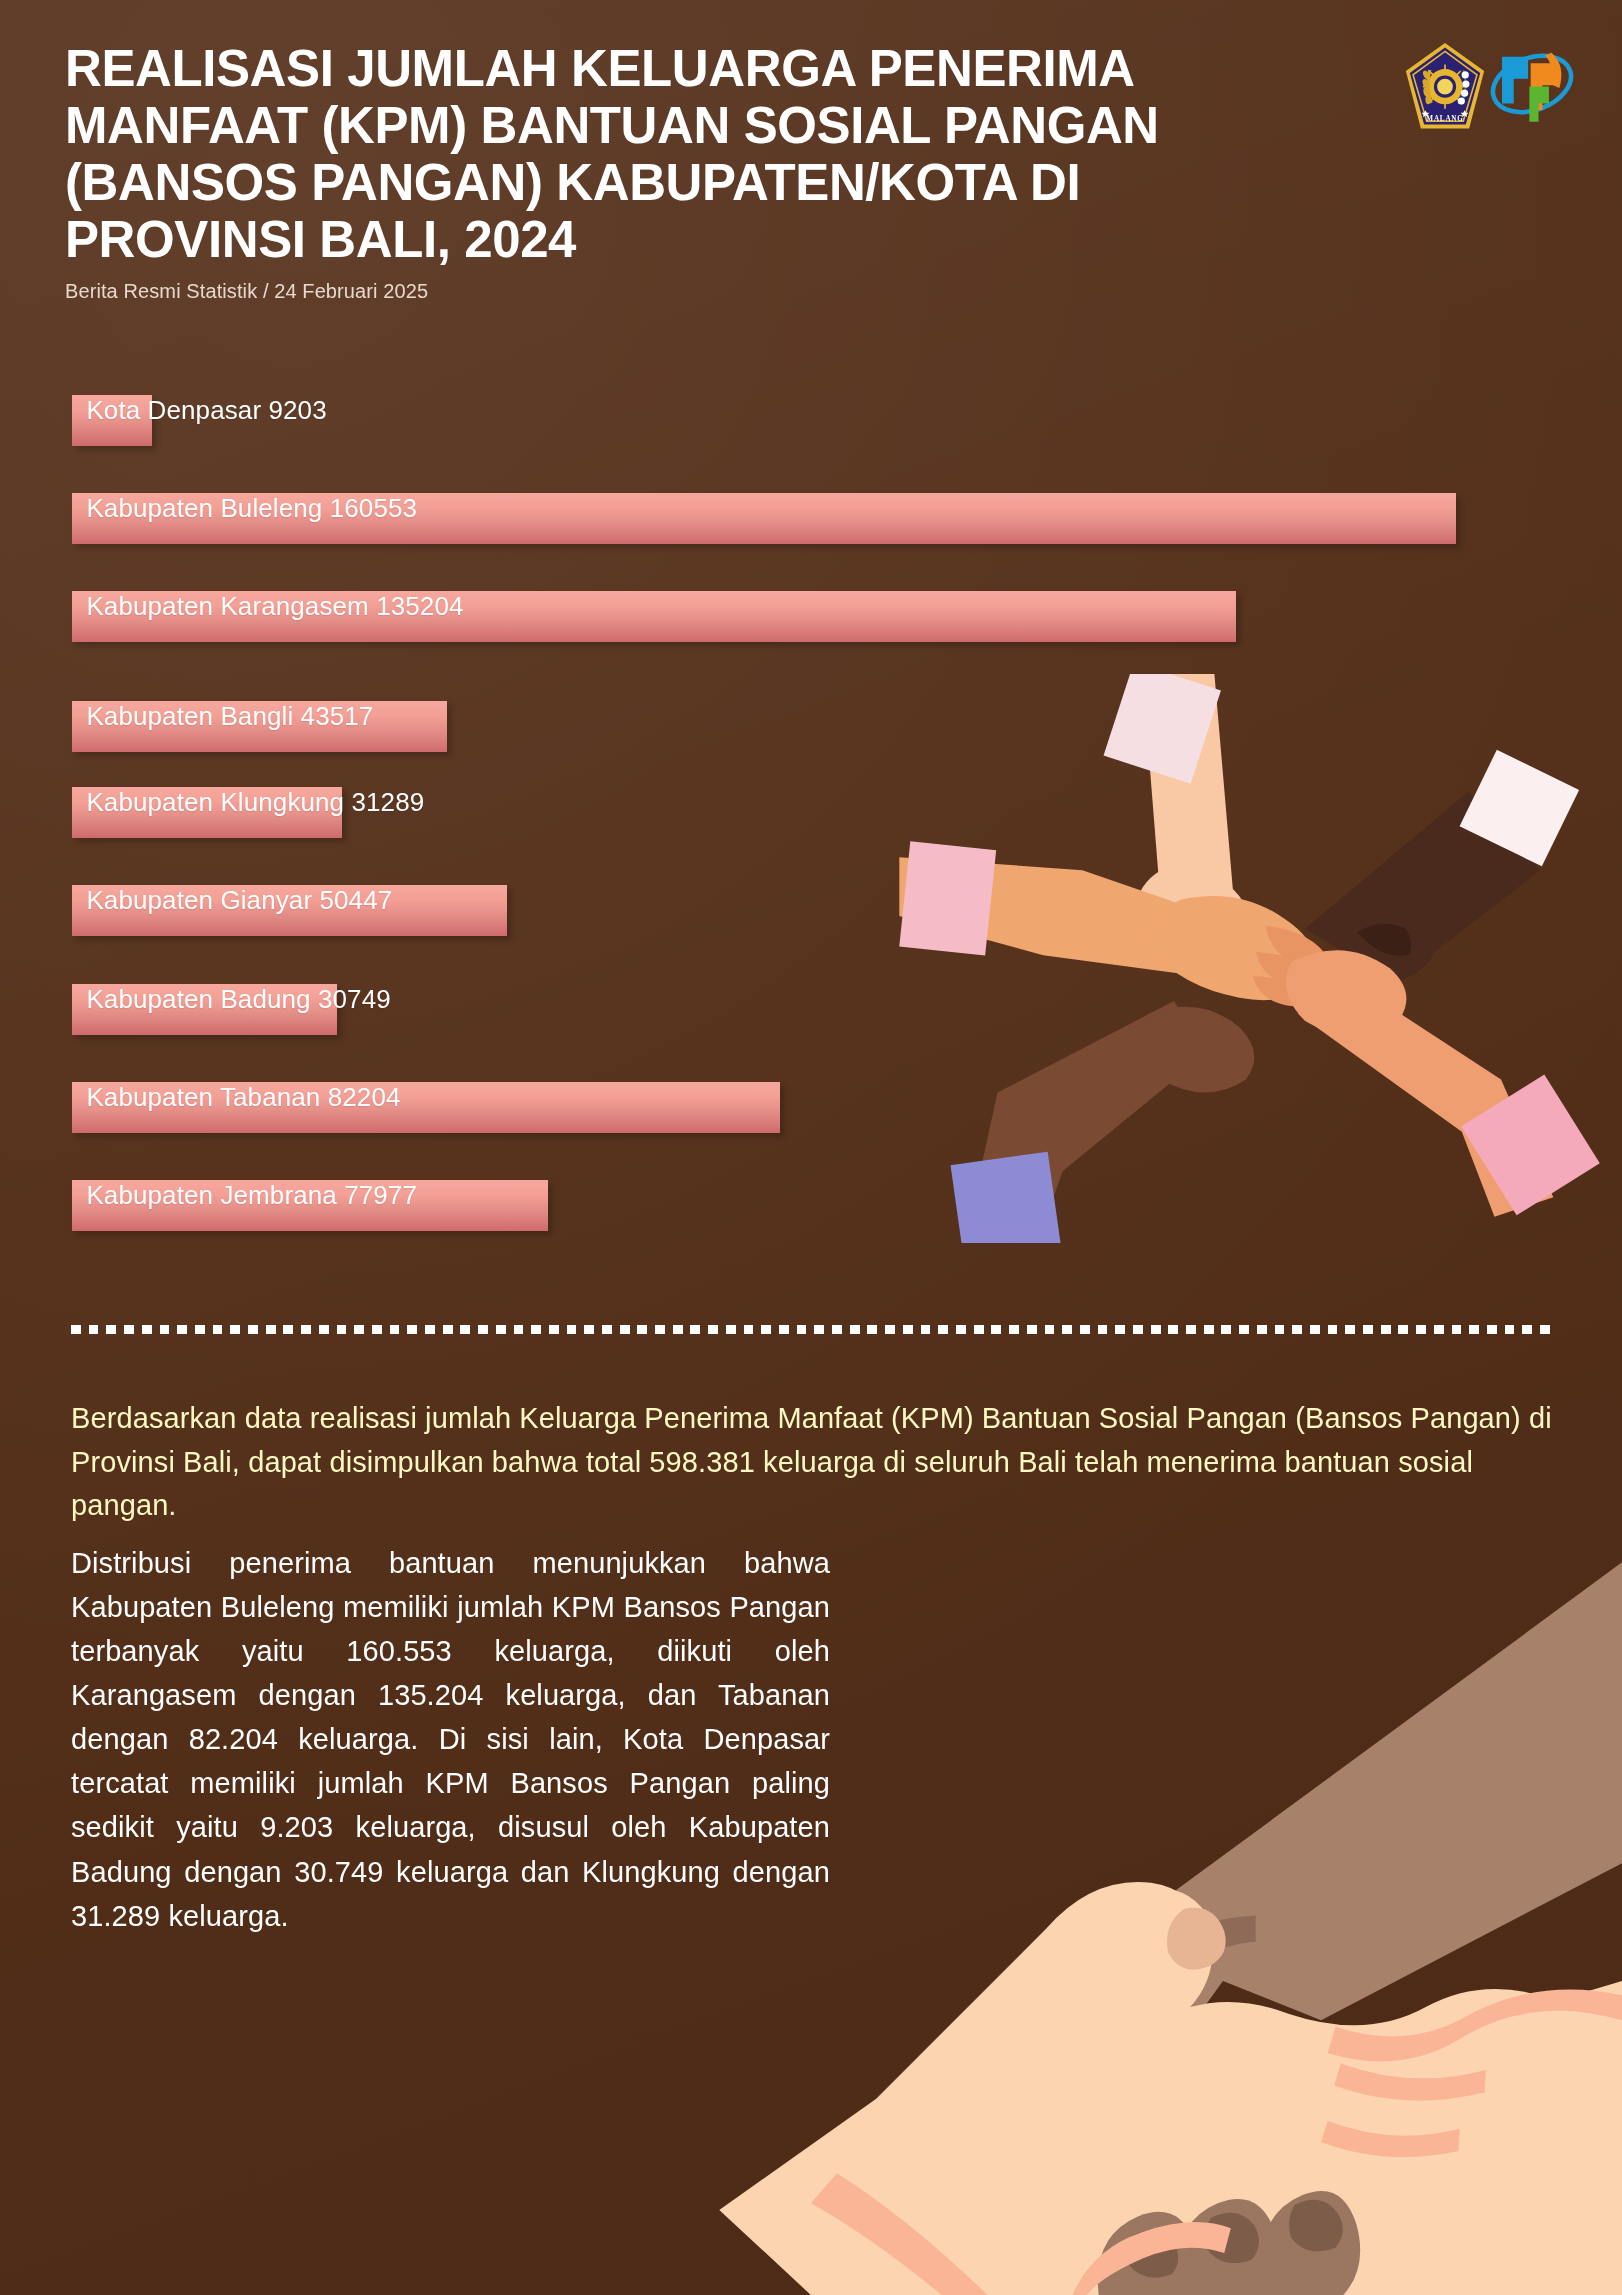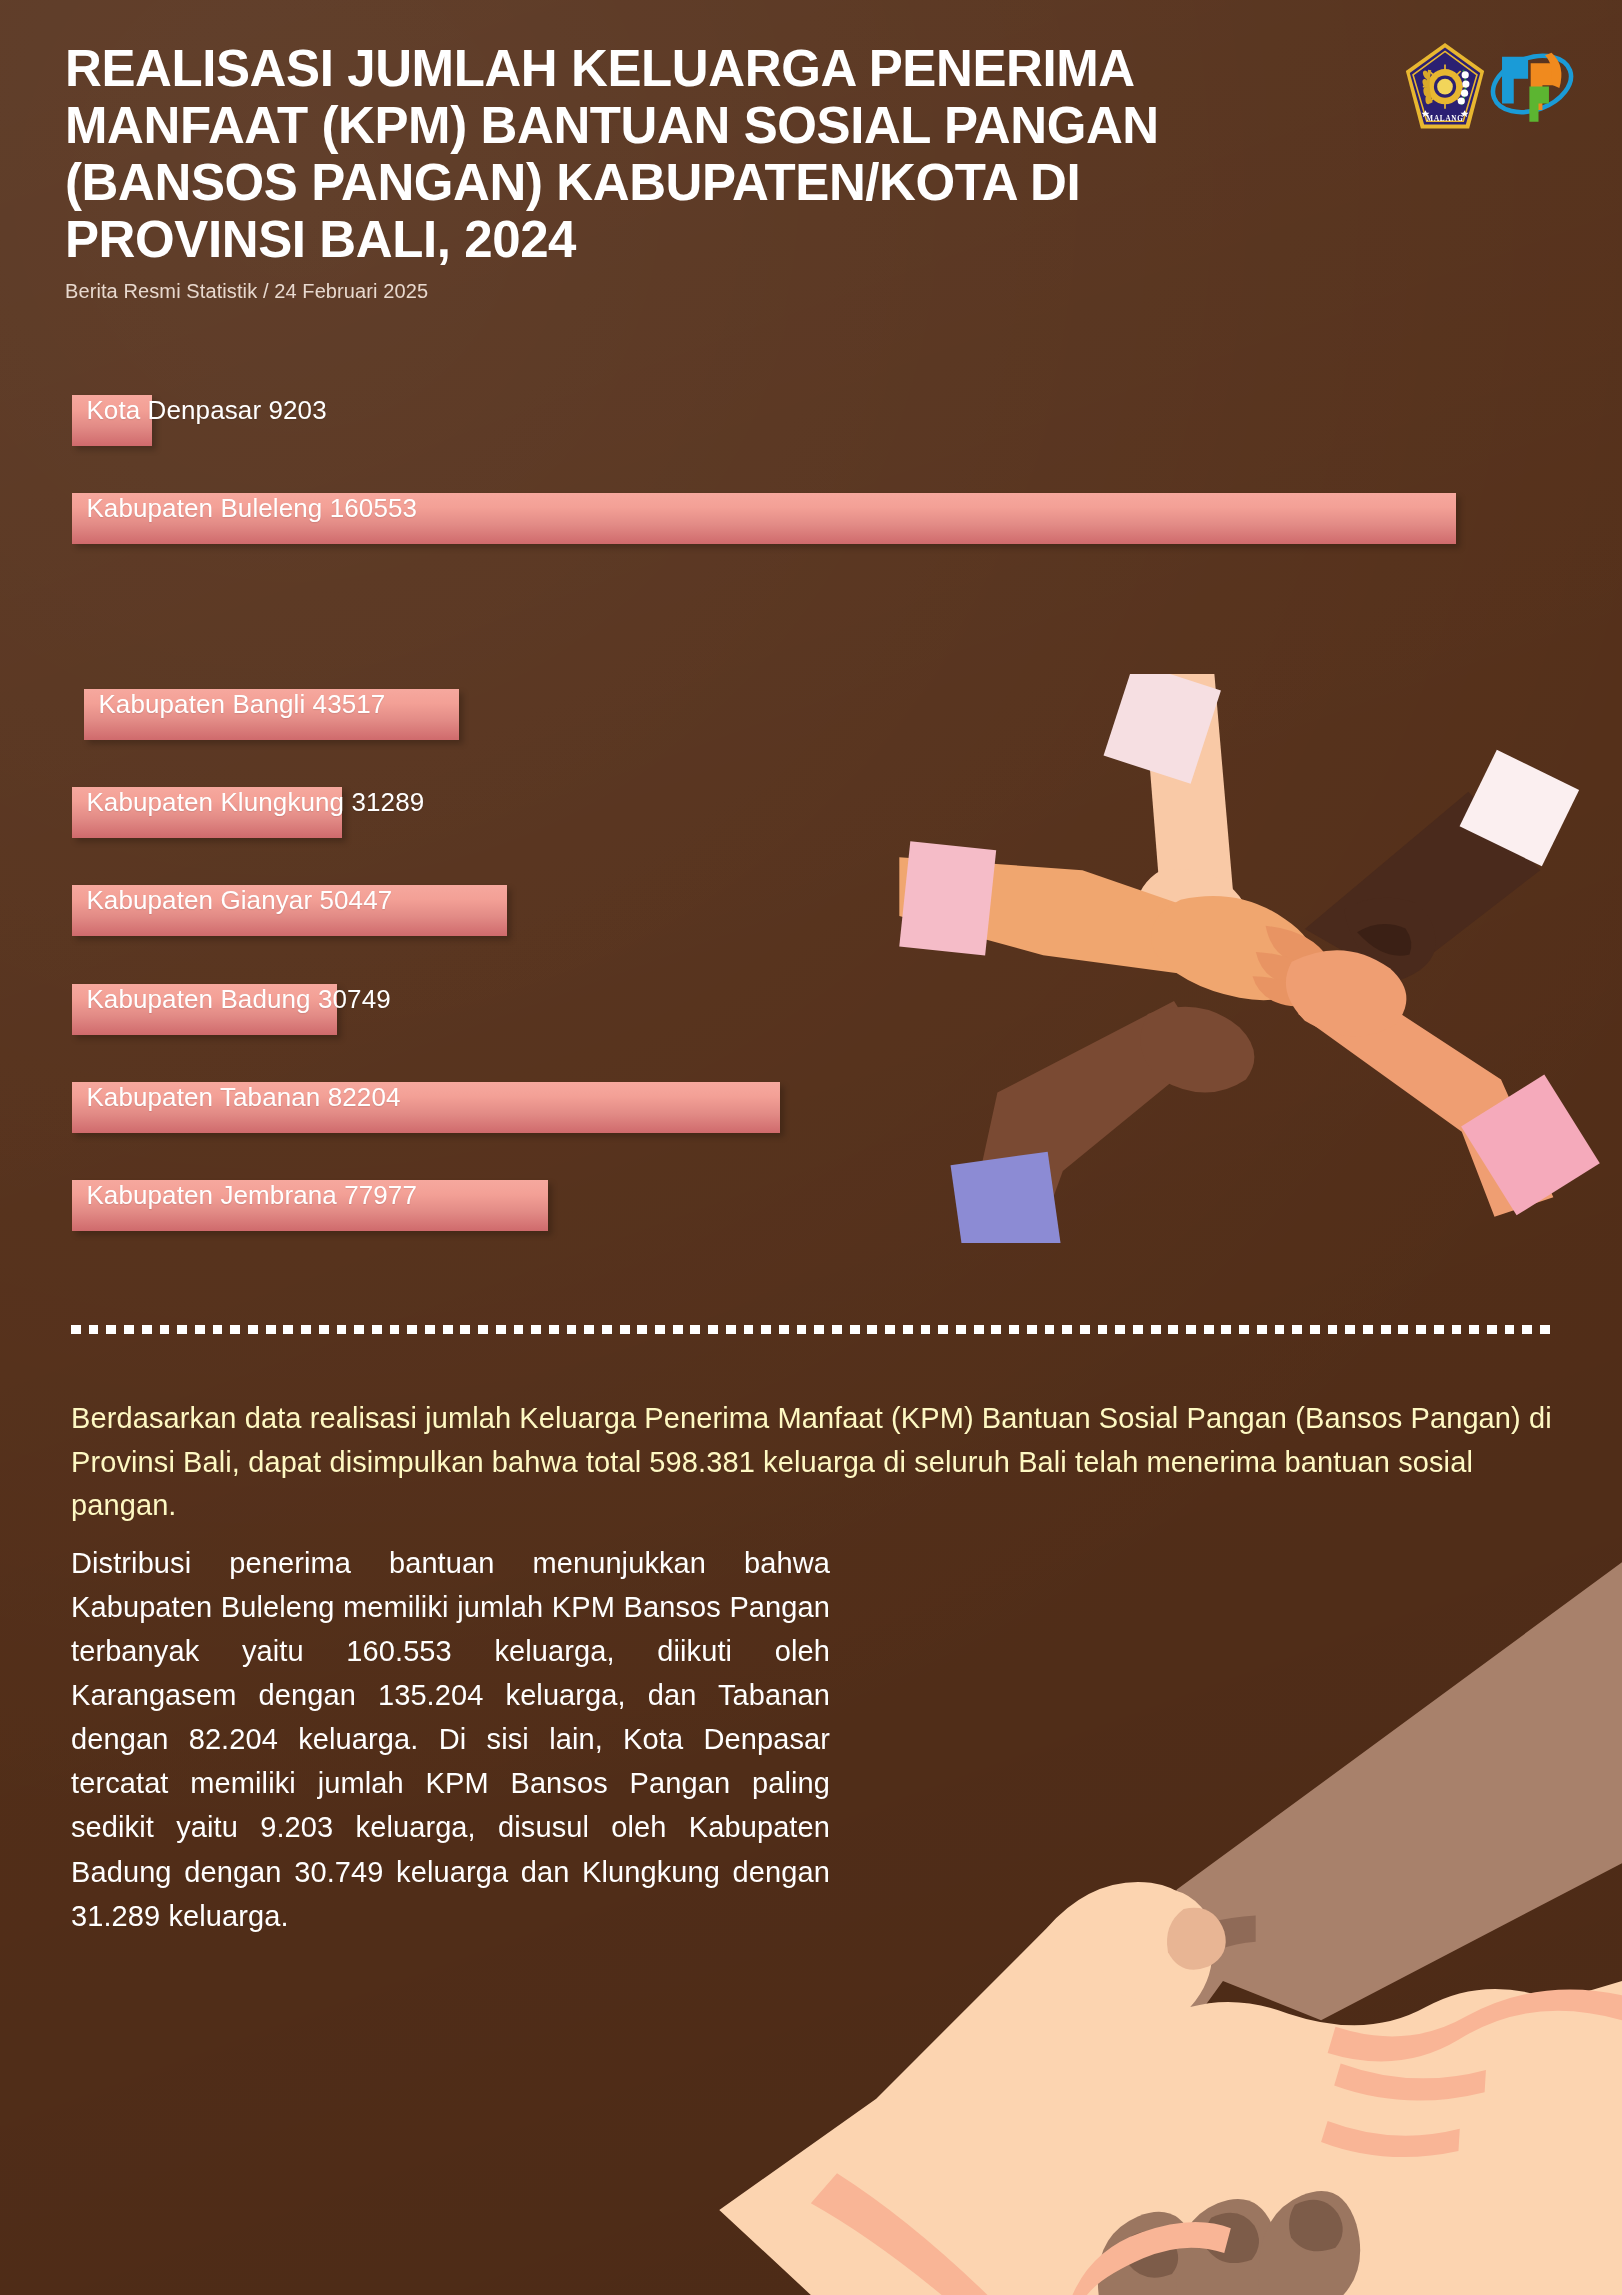--- a/index.html
+++ b/index.html
@@ -214,21 +214,25 @@
 
   <div class="chart">
     <div class="bar-row" style="top:11.8px;">
       <div class="bar" style="width:80px;"></div>
       <div class="bar-label">Kota Denpasar 9203</div>
     </div>
     <div class="bar-row" style="top:110px;">
       <div class="bar" style="width:1384px;"></div>
       <div class="bar-label">Kabupaten Buleleng 160553</div>
     </div>
-    <div class="bar-row" style="top:306px;margin-left:12px;">
+    <div class="bar-row" style="top:208px;">
+      <div class="bar" style="width:1164px;"></div>
+      <div class="bar-label">Kabupaten Karangasem 135204</div>
+    </div>
+    <div class="bar-row" style="top:318px;">
       <div class="bar" style="width:375px;"></div>
       <div class="bar-label">Kabupaten Bangli 43517</div>
     </div>
     <div class="bar-row" style="top:404px;">
       <div class="bar" style="width:270px;"></div>
       <div class="bar-label">Kabupaten Klungkung 31289</div>
     </div>
     <div class="bar-row" style="top:502px;">
       <div class="bar" style="width:435px;"></div>
       <div class="bar-label">Kabupaten Gianyar 50447</div>

